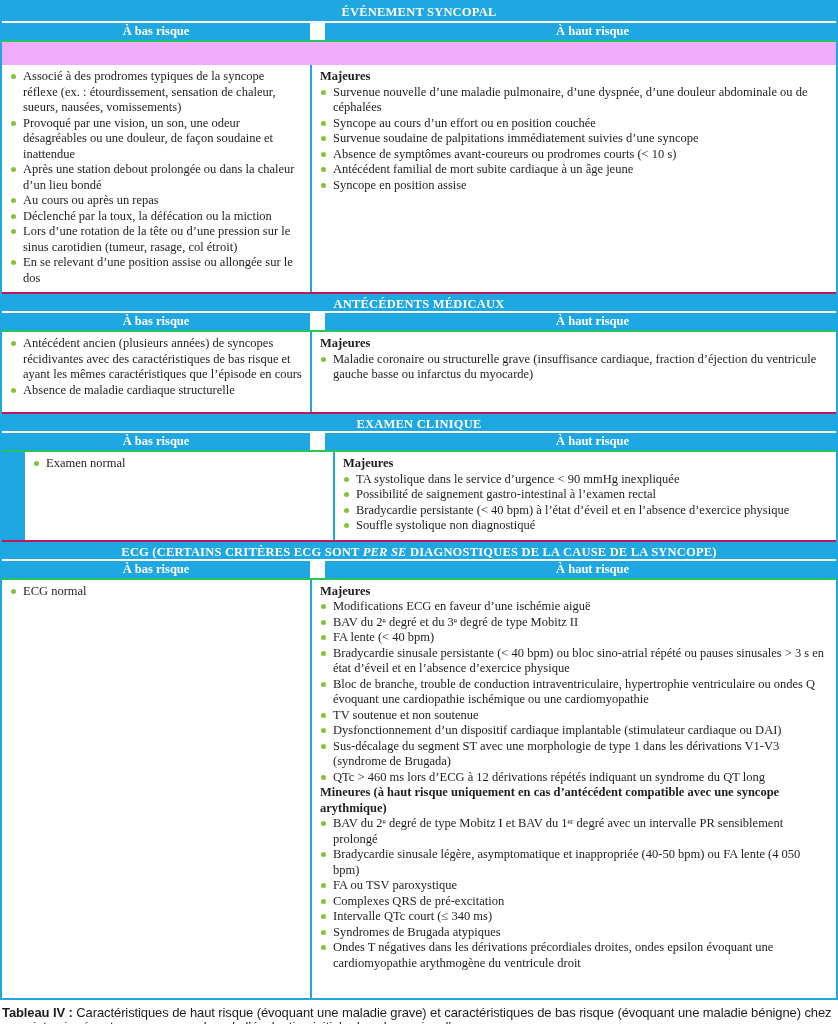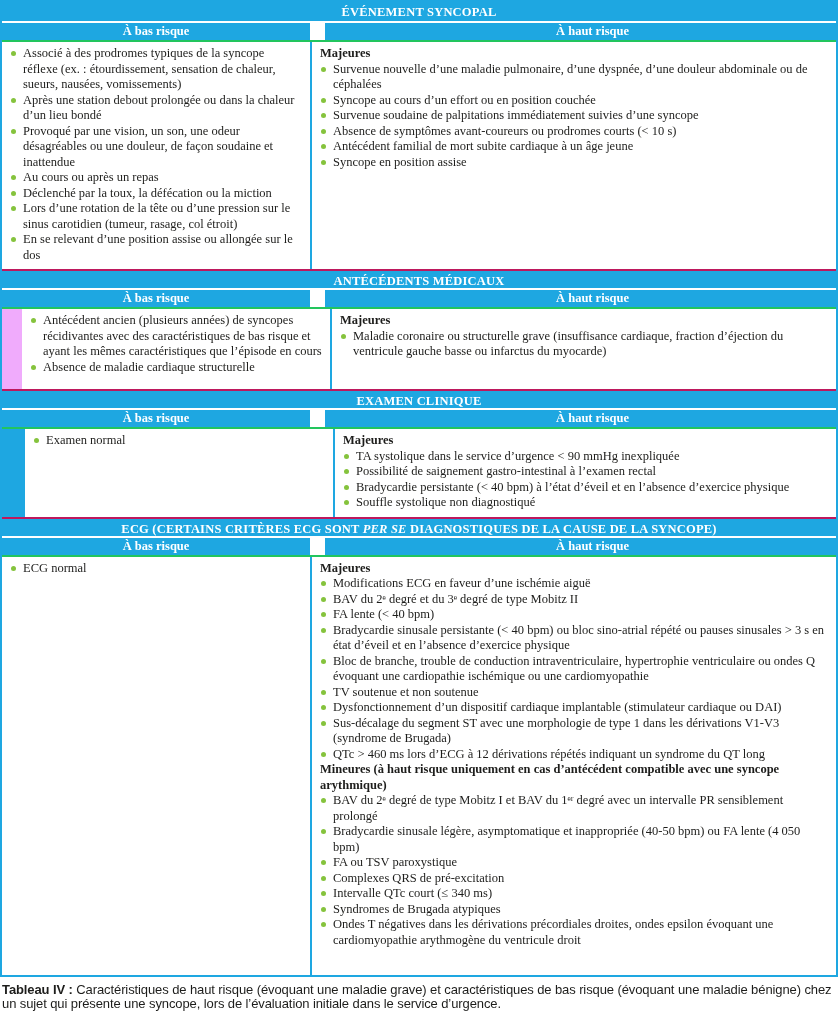--- a/index.html
+++ b/index.html
@@ -44,22 +44,22 @@
   .col-head.high{flex:1 1 auto;padding-left:24px;}
   .sec-body{
     display:flex;gap:2px;background:var(--accent);
   }
   .cell{
     background:#fff;padding:4px 8px 6px 8px;
     font-size:12.5px;line-height:15.5px;
   }
   .cell.low{width:308px;flex:0 0 auto;}
   .cell.high{flex:1 1 auto;}
-  .body-s1{min-height:226px;}
-  .body-s2{min-height:80px;margin-left:20px;}
+  .body-s1{min-height:226px;margin-top:23px;}
+  .body-s2{min-height:80px;}
   .body-s3{min-height:80px;padding-left:23px;}
   .body-s4{min-height:418px;}
   .entry{display:flex;align-items:flex-start;}
   .entry .dot{
     flex:0 0 auto;width:5px;height:5px;border-radius:50%;
     background:var(--bullet);margin:5px 7px 0 1px;
   }
   .entry.label{font-weight:bold;}
   .entry-text{flex:1 1 auto;}
   .caption{
@@ -84,26 +84,26 @@
     <div class="sec-body body-s1">
       <div class="cell low">
 
           <div class="entry bullet">
             <span class="dot"></span>
             <span class="entry-text">Associé à des prodromes typiques de la syncope réflexe (ex. : étourdissement, sensation de chaleur, sueurs, nausées, vomissements)</span>
           </div>
 
           <div class="entry bullet">
             <span class="dot"></span>
+            <span class="entry-text">Provoqué par une vision, un son, une odeur désagréables ou une douleur, de façon soudaine et inattendue</span>
+          </div>
+
+          <div class="entry bullet">
+            <span class="dot"></span>
             <span class="entry-text">Après une station debout prolongée ou dans la chaleur d’un lieu bondé</span>
-          </div>
-
-          <div class="entry bullet">
-            <span class="dot"></span>
-            <span class="entry-text">Provoqué par une vision, un son, une odeur désagréables ou une douleur, de façon soudaine et inattendue</span>
           </div>
 
           <div class="entry bullet">
             <span class="dot"></span>
             <span class="entry-text">Au cours ou après un repas</span>
           </div>
 
           <div class="entry bullet">
             <span class="dot"></span>
             <span class="entry-text">Déclenché par la toux, la défécation ou la miction</span>

